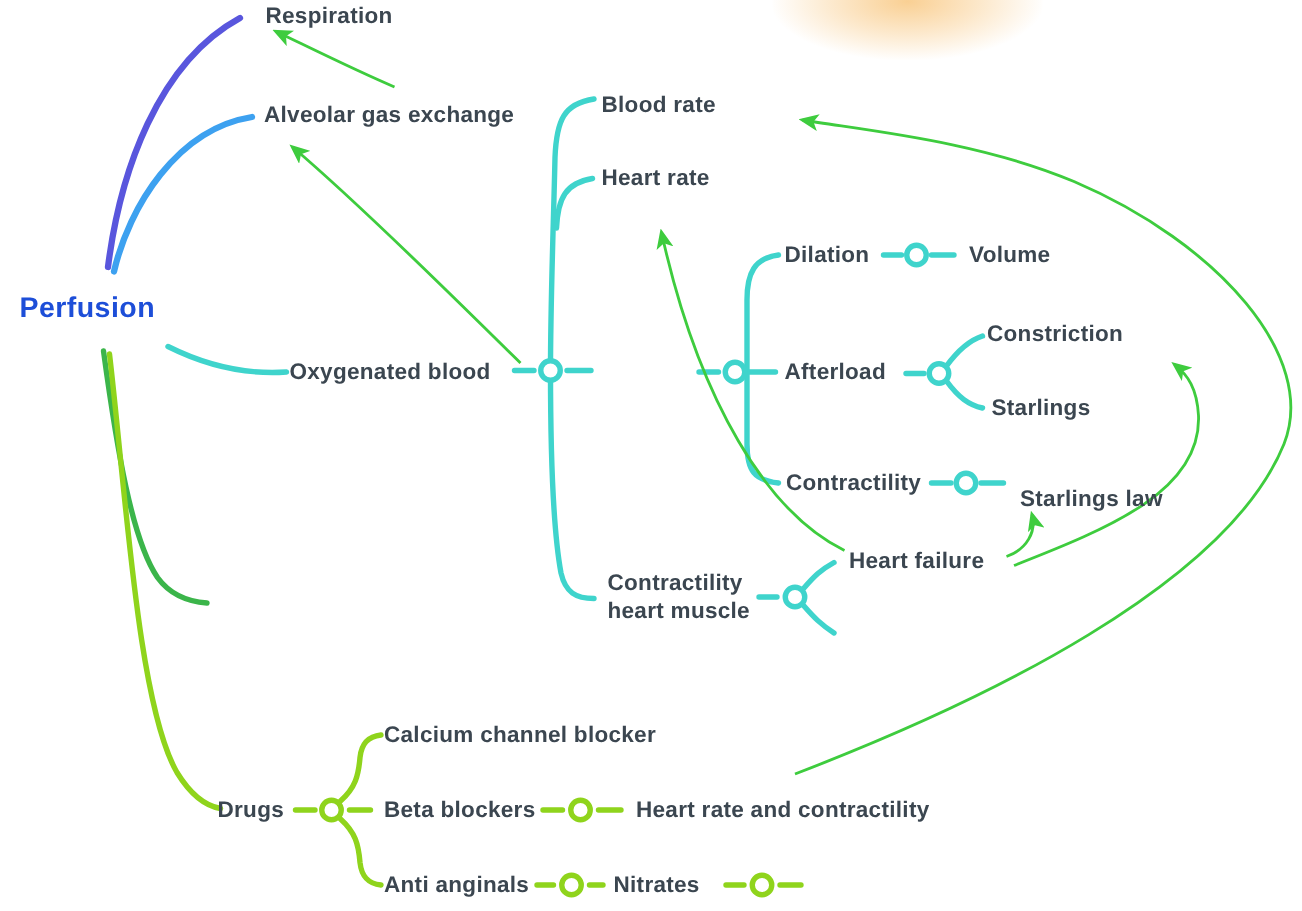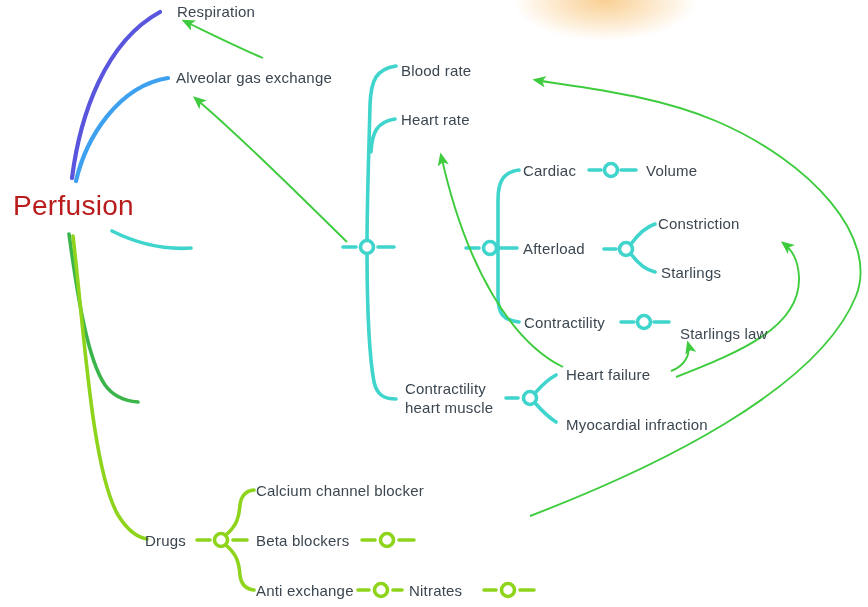--- a/index.html
+++ b/index.html
@@ -4,24 +4,24 @@
 <style>
   html,body{margin:0;padding:0;background:#fff;}
   #stage{
     position:relative;width:868px;height:607px;background:#ffffff;overflow:hidden;
     font-family:"Liberation Sans","DejaVu Sans",sans-serif;
   }
   .glow{position:absolute;pointer-events:none;}
   svg.wires{position:absolute;left:0;top:0;}
   .lbl{
     position:absolute;transform:translateY(-50%);
-    font-weight:normal;font-size:15px;line-height:19px;color:#3b4650;
+    font-weight:bold;font-size:15px;line-height:19px;color:#3b4650;
     white-space:pre-line;letter-spacing:.2px;
   }
-  .lbl.root{font-size:28px;line-height:24px;color:#b91c1c;letter-spacing:.3px;}
+  .lbl.root{font-size:19px;line-height:24px;color:#1d4ed8;letter-spacing:.3px;}
 </style>
 </head>
 <body>
 
 <div id="stage">
 
   <div class="glow" style="left:515px;top:-38px;width:180px;height:78px;
               background:radial-gradient(ellipse at center, rgba(245,169,59,.55) 0%, rgba(245,169,59,.25) 40%, rgba(245,169,59,0) 72%);"></div>
 
   <svg class="wires" width="868" height="607" viewBox="0 0 868 607">
@@ -70,32 +70,33 @@
     <circle cx="530" cy="398" r="6.5" fill="#fff" stroke="#3fd4cc" stroke-width="3.6"></circle>
     <circle cx="221" cy="540" r="6.5" fill="#fff" stroke="#8fd41c" stroke-width="3.6"></circle>
     <circle cx="387" cy="540" r="6.5" fill="#fff" stroke="#8fd41c" stroke-width="3.6"></circle>
     <circle cx="381" cy="590" r="6.5" fill="#fff" stroke="#8fd41c" stroke-width="3.6"></circle>
     <circle cx="508" cy="590" r="6.5" fill="#fff" stroke="#8fd41c" stroke-width="3.6"></circle>
   </svg>
 
   <div class="lbl root" style="left:13px;top:206px">Perfusion</div>
   <div class="lbl" style="left:177px;top:11px">Respiration</div>
   <div class="lbl" style="left:176px;top:77px">Alveolar gas exchange</div>
+  <div class="lbl" style="left:193px;top:248px">Oxygenated blood</div>
   <div class="lbl" style="left:401px;top:70px">Blood rate</div>
   <div class="lbl" style="left:401px;top:119px">Heart rate</div>
-  <div class="lbl" style="left:523px;top:170px">Cardiac</div>
+  <div class="lbl" style="left:523px;top:170px">Dilation</div>
   <div class="lbl" style="left:646px;top:170px">Volume</div>
   <div class="lbl" style="left:523px;top:248px">Afterload</div>
   <div class="lbl" style="left:658px;top:223px">Constriction</div>
   <div class="lbl" style="left:661px;top:272px">Starlings</div>
   <div class="lbl" style="left:524px;top:322px">Contractility</div>
   <div class="lbl" style="left:680px;top:333px">Starlings law</div>
   <div class="lbl" style="left:405px;top:398px">Contractility
 heart muscle</div>
   <div class="lbl" style="left:566px;top:374px">Heart failure</div>
-  <div class="lbl" style="left:566px;top:424px">Myocardial infraction</div>
   <div class="lbl" style="left:145px;top:540px">Drugs</div>
   <div class="lbl" style="left:256px;top:490px">Calcium channel blocker</div>
   <div class="lbl" style="left:256px;top:540px">Beta blockers</div>
-  <div class="lbl" style="left:256px;top:590px">Anti exchange</div>
+  <div class="lbl" style="left:424px;top:540px">Heart rate and contractility</div>
+  <div class="lbl" style="left:256px;top:590px">Anti anginals</div>
   <div class="lbl" style="left:409px;top:590px">Nitrates</div>
 
 </div>
 
 </body></html>

